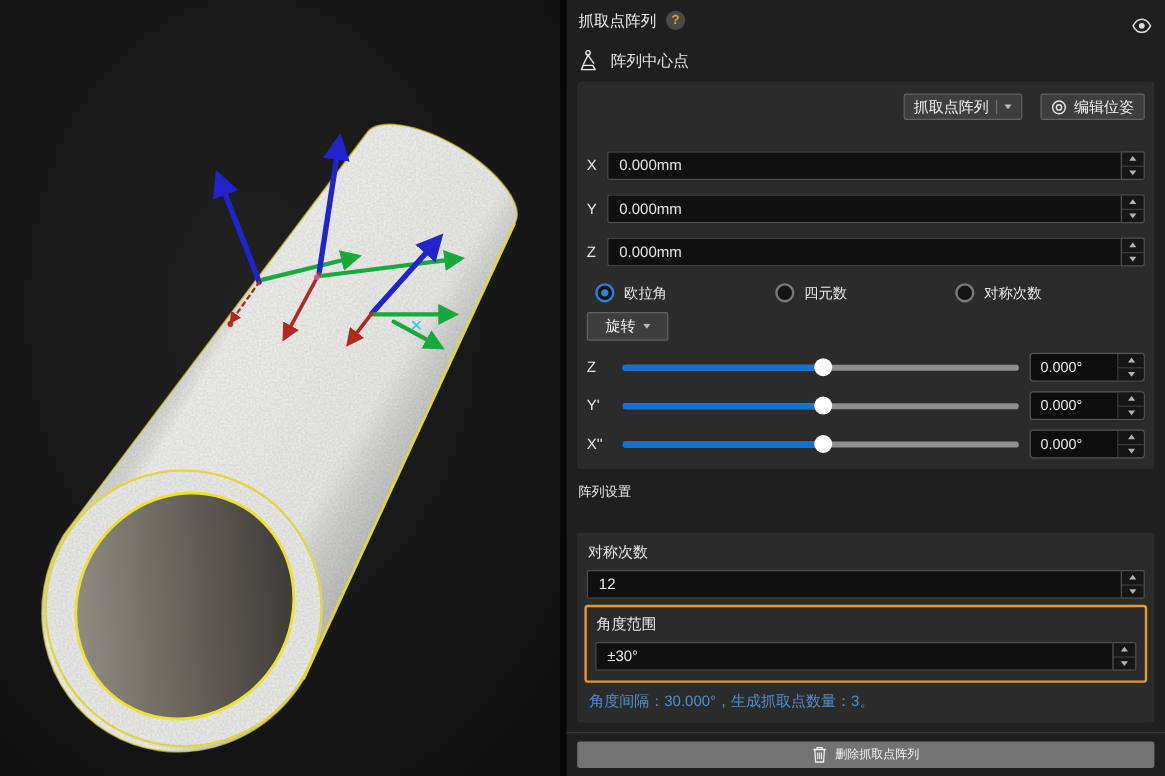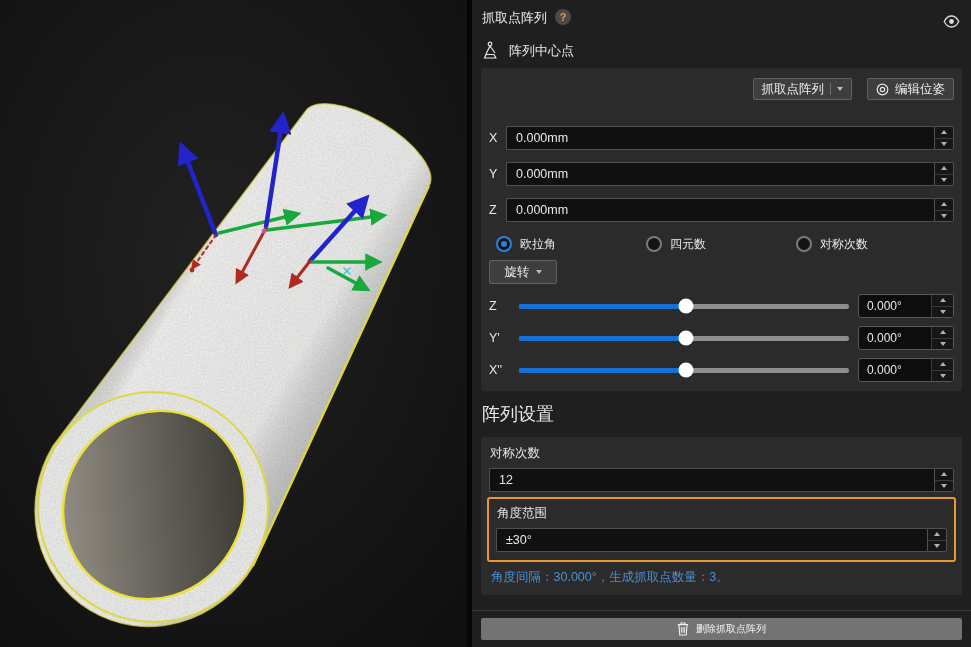--- a/index.html
+++ b/index.html
@@ -64,21 +64,21 @@
   .track{flex:1;height:5px;border-radius:2px;background:#8e8e8e;position:relative;}
   .fill{position:absolute;left:0;top:0;bottom:0;background:#1472d4;border-radius:2px;}
   .knob{position:absolute;top:50%;transform:translate(-50%,-50%);width:15px;height:15px;border-radius:50%;background:#fff;}
   .vbox{width:96px;height:24px;flex:none;display:flex;background:#0d0d0d;border:1px solid #565656;
         border-radius:3px;box-sizing:border-box;overflow:hidden;}
   .vtext{flex:1;display:flex;align-items:center;padding:0 8px;font-size:12px;}
   .vspin{width:21px;border-left:1px solid #3a3a3a;display:flex;flex-direction:column;background:#161616;}
   .vspin>div{flex:1;display:flex;align-items:center;justify-content:center;}
   .vspin>div+div{border-top:1px solid #3a3a3a;}
 
-  .setlabel{margin:11px 10px 0;font-size:18px;}
+  .setlabel{margin:11px 10px 16px;font-size:11px;}
   .axissel{margin:7px 9px 0;}
 
   .glabel{font-size:12.5px;margin:0 0 6px 1px;}
   .frow2{display:flex;align-items:center;}
   .orange{border:2px solid #e8982e;border-radius:3px;padding:6px 7px 8px;margin:5px -2px 0;}
   .hint{color:#4f8fd0;font-size:12.5px;margin:7px 2px 0;}
 
   .footer{margin-top:auto;border-top:1px solid #383838;padding:7px 9px;}
   .delbtn{width:100%;height:22px;background:#737373;border-radius:2px;display:flex;box-sizing:border-box;
           align-items:center;justify-content:center;gap:7px;font-size:10px;color:#f2f2f2;cursor:default;}

